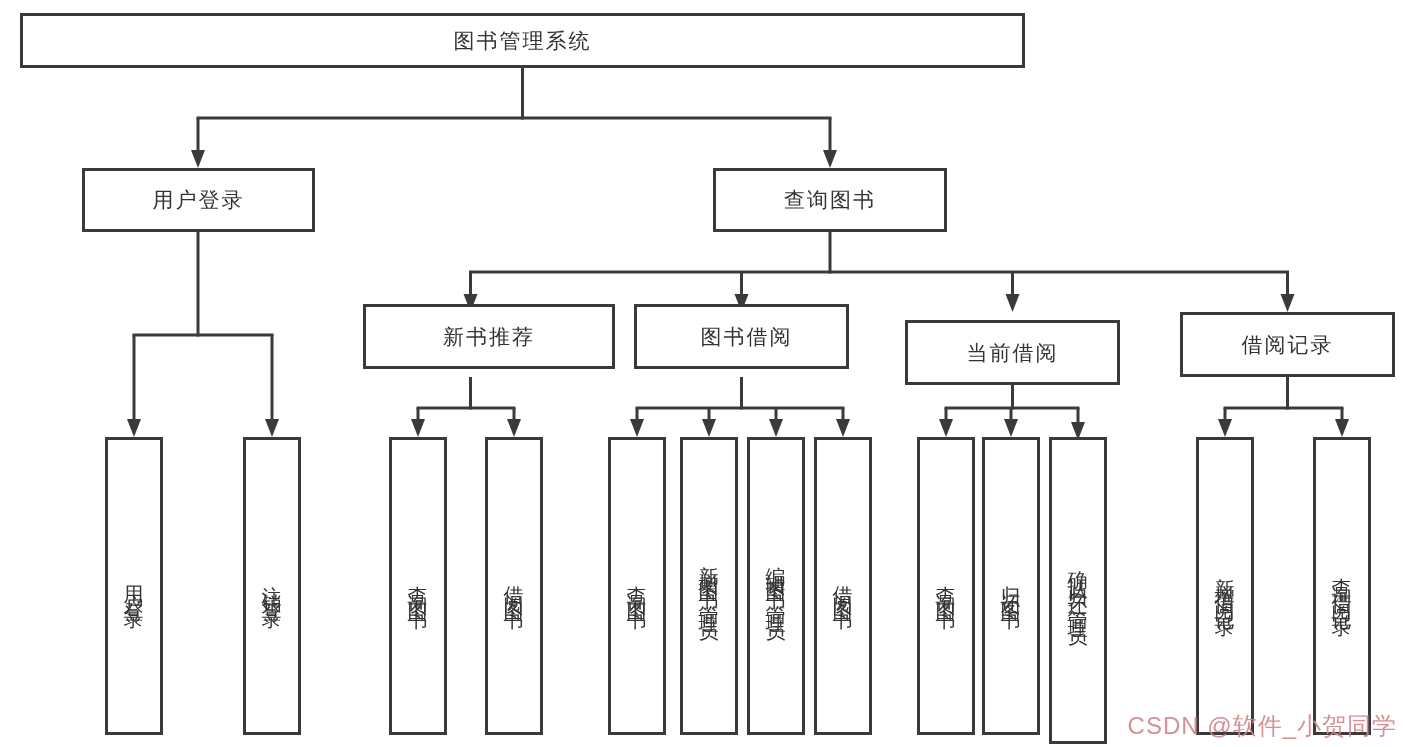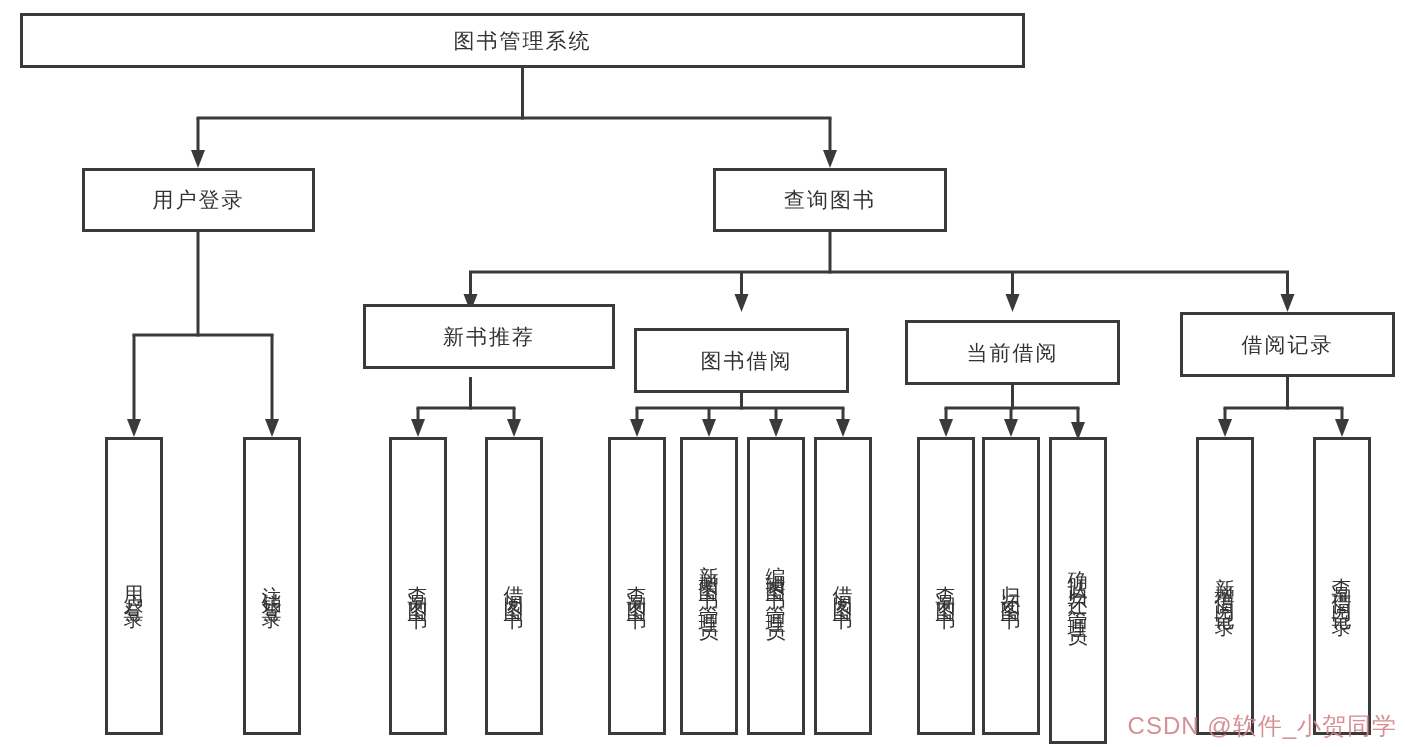--- a/index.html
+++ b/index.html
@@ -62,21 +62,21 @@
     letter-spacing:1px;
     color:rgba(211,135,139,0.92);
     white-space:nowrap;
   }
 
   
   #n-root   {left:20px;  top:13px;  width:1005px; height:55px;}
   #n-login  {left:82px;  top:168px; width:233px;  height:64px;}
   #n-mgmt   {left:713px; top:168px; width:234px;  height:64px;}
   #n-l3-0   {left:363px; top:304px; width:252px;  height:65px;}
-  #n-l3-1   {left:634px; top:328px; width:215px;  height:65px;padding-left:10px;}
+  #n-l3-1   {left:634px; top:304px; width:215px;  height:65px;padding-left:10px;}
   #n-l3-2   {left:905px; top:320px; width:215px;  height:65px;}
   #n-l3-3   {left:1180px;top:312px; width:215px;  height:65px;}
 
   #lf-g0-0{left:105px; top:437px;}
   #lf-g0-1{left:243px; top:437px;}
   #lf-g1-0{left:389px; top:437px;}
   #lf-g1-1{left:485px; top:437px;}
   #lf-g2-0{left:608px; top:437px;}
   #lf-g2-1{left:680px; top:437px;}
   #lf-g2-2{left:747px; top:437px;}

